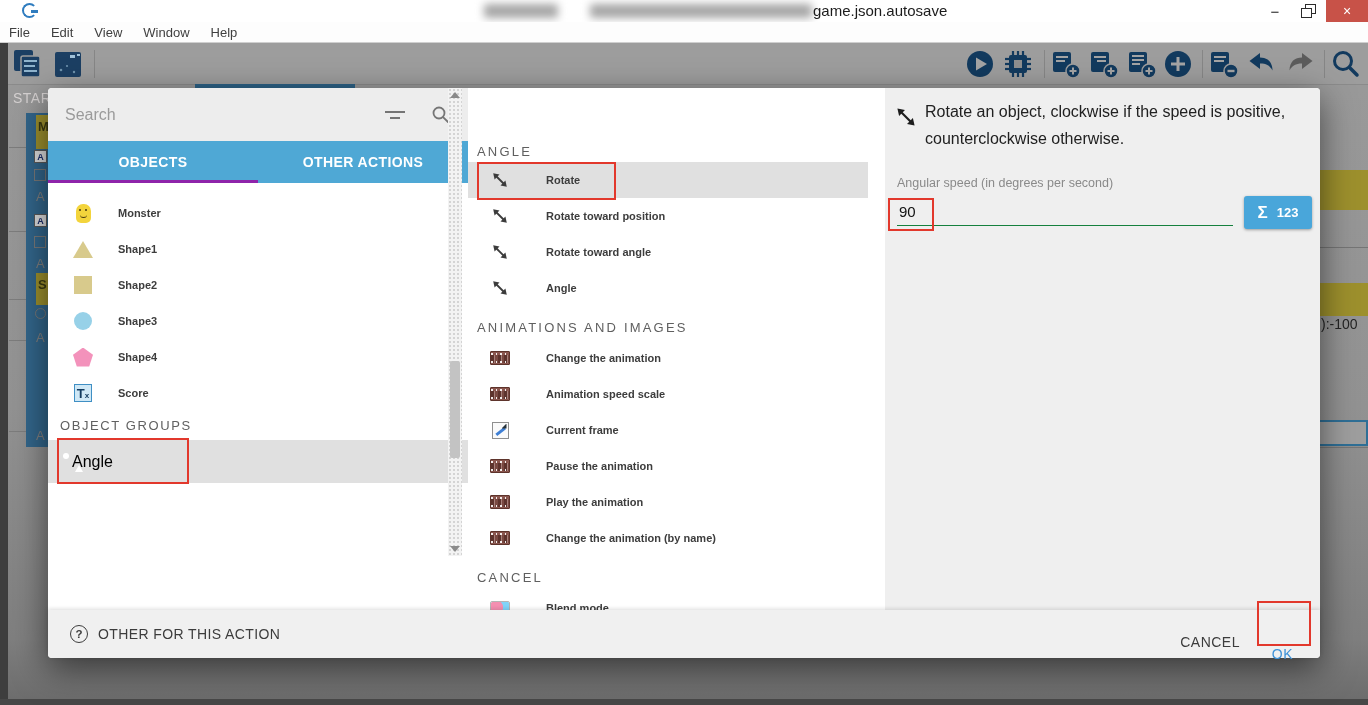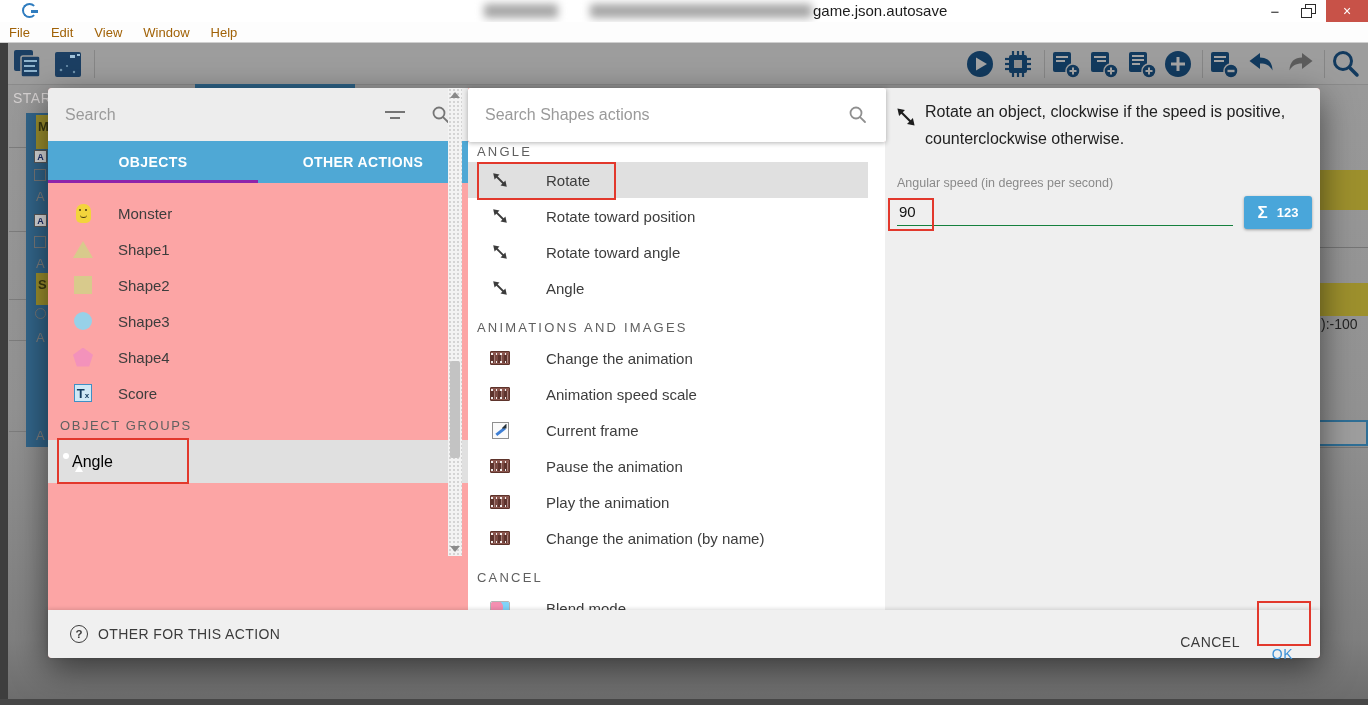--- a/index.html
+++ b/index.html
@@ -16,21 +16,21 @@
   .b2 { left:590px; width:222px; }
   .title-text { position:absolute; left:813px; top:2px; font-size:15px; color:#1c1c1c; }
   .winctl { position:absolute; top:0; height:22px; display:flex; align-items:center; justify-content:center; }
   .ctl-min { left:1258px; width:34px; font-size:15px; color:#222; }
   .ctl-restore { left:1292px; width:34px; }
   .restore-glyph { width:16px; height:14px; position:relative; }
   .restore-glyph::before { content:""; position:absolute; left:4px; top:0; width:9px; height:8px; border:1.5px solid #2b2b2b; }
   .restore-glyph::after { content:""; position:absolute; left:0; top:4px; width:9px; height:8px; border:1.5px solid #2b2b2b; background:#fff; }
   .ctl-close { left:1326px; width:42px; background:#c85248; color:#fff; font-size:14px; }
   .menubar { position:absolute; left:0; top:22px; width:1368px; height:21px; background:#fdfdfd; border-bottom:1px solid #cfcfcf; z-index:30; display:flex; align-items:center; gap:21px; padding-left:9px; }
-  .menubar span { font-size:13px; color:#a16207; }
+  .menubar span { font-size:13px; color:#404040; }
 
   
   .appbg { position:absolute; left:0; top:43px; width:1368px; height:662px; background:linear-gradient(180deg,#9a9a9a 0%,#929292 55%,#7f7f7f 90%,#6b6b6b 100%); z-index:0; }
   .toolbar { position:absolute; left:0; top:0; width:1368px; height:42px; background:#9d9d9d; border-bottom:1px solid #8b8b8b; }
   .tbicon { position:absolute; top:5px; width:32px; height:32px; }
   .tbsep { position:absolute; top:7px; width:1px; height:28px; background:#868686; }
   .leftstrip { position:absolute; left:0; top:0; width:8px; height:662px; background:#3e3e3e; }
   .bottomstrip { position:absolute; left:0; top:656px; width:1368px; height:6px; background:#474747; }
   .start-tab { position:absolute; left:13px; top:47px; font-size:14px; color:#d6d2d2; letter-spacing:.5px; }
   .tab-indicator { position:absolute; left:195px; top:41px; width:160px; height:4px; background:#2c6185; }
@@ -38,36 +38,36 @@
   .ev-olive { position:absolute; background:#9d902d; color:#3b3a10; font-size:13px; font-weight:bold; padding:4px 0 0 2px; }
   .ev-chip { position:absolute; width:13px; height:13px; background:#dcdcdc; border:1px solid #5a5a5a; font-size:9px; font-weight:bold; color:#1b2d6b; text-align:center; line-height:12px; }
   .ev-sq { position:absolute; width:12px; height:12px; border:1px solid #777; }
   .ev-a { position:absolute; font-size:13px; color:#7e7e7e; }
   .ev-line { position:absolute; height:1px; background:#7c7c7c; }
   .ev-circle { position:absolute; width:11px; height:11px; border-radius:50%; border:1px solid #767676; }
   .frag-code { position:absolute; left:1321px; top:273px; font-size:14px; color:#242424; }
   .frag-bluebox { position:absolute; left:1318px; top:377px; width:50px; height:26px; border:2px solid #2f6f96; background:#9e9e9e; }
 
   
-  .dialog { position:absolute; left:48px; top:88px; width:1272px; height:570px; background:#fca5a5; border-radius:4px; box-shadow:0 10px 34px rgba(0,0,0,.55); z-index:10; }
+  .dialog { position:absolute; left:48px; top:88px; width:1272px; height:570px; background:#ffffff; border-radius:4px; box-shadow:0 10px 34px rgba(0,0,0,.55); z-index:10; }
 
   
   .obj-search { position:absolute; left:0; top:0; width:420px; height:53px; background:#ededed; border-radius:4px 0 0 0; display:flex; align-items:center; }
   .obj-search input, .act-search input { border:none; outline:none; background:transparent; font-size:16px; color:#333; flex:1; padding-left:17px; font-family:inherit; }
   .obj-search input::placeholder, .act-search input::placeholder { color:#9a9a9a; opacity:1; }
   .ic-filter { position:relative; width:20px; height:12px; margin-right:26px; }
   .ic-filter::before { content:""; position:absolute; left:0; top:2px; width:20px; height:2px; background:#757575; }
   .ic-filter::after { content:""; position:absolute; left:5px; top:8px; width:10px; height:2px; background:#757575; }
   .obj-tabs { position:absolute; left:0; top:53px; width:420px; height:42px; background:#4fa8d5; display:flex; }
   .tab { width:210px; display:flex; align-items:center; justify-content:center; font-size:14px; font-weight:bold; letter-spacing:.4px; color:#fff; position:relative; }
   .tab-underline { position:absolute; left:0; bottom:0; width:210px; height:3px; background:#8e24aa; }
   .obj-list { position:absolute; left:0; top:95px; width:420px; height:427px; overflow:hidden; padding-top:12px; }
   .obj-row { height:36px; display:flex; align-items:center; padding-left:24px; }
   .obj-row .icbox { width:22px; display:flex; justify-content:center; }
-  .obj-row .lbl, .act-row .lbl { font-size:15px; color:#3d3d3d; margin-left:24px; }
+  .obj-row .lbl, .act-row .lbl { font-size:11px; color:#3d3d3d; margin-left:24px;font-weight:bold; }
   .group-header { height:29px; display:flex; align-items:center; padding-left:12px; font-size:13px; color:#616161; letter-spacing:1.6px; }
   .group-row { height:43px; display:flex; align-items:center; padding-left:24px; background:#e0e0e0; }
   .scrolltrack { position:absolute; background:#f3f3f3; background-image:radial-gradient(#d4d4d4 0.8px, transparent 0.9px); background-size:4px 4px; }
   .track-left { right:4px; top:100px; width:13px; height:410px; }
   .tri-up { width:0; height:0; border-left:5px solid transparent; border-right:5px solid transparent; border-bottom:6px solid #8a8a8a; margin:4px auto 0; }
   .tri-down { width:0; height:0; border-left:5px solid transparent; border-right:5px solid transparent; border-top:6px solid #8a8a8a; margin:0 auto; }
 
   
   .act-search { position:absolute; left:420px; top:0; width:418px; height:54px; background:#fff; border-radius:2px; box-shadow:0 1px 5px rgba(0,0,0,.3); z-index:3; display:flex; align-items:center; }
   .act-search .mag { margin-right:18px; }
@@ -349,27 +349,20 @@
       <div class="group-header">OBJECT GROUPS</div>
       <div class="group-row">
           <span class="icbox"><span class="ic-group"></span></span>
           <span class="lbl">Angle</span>
         </div>
     </div>
     <div class="scrolltrack track-left">
         <div class="tri-up"></div>
       </div>
 
-    <div class="act-search">
-      <input type="text" placeholder="Search Shapes actions" style="">
-      <svg class="mag" width="20" height="20" viewBox="0 0 20 20">
-          <circle cx="8" cy="8" r="5.5" fill="none" stroke="#8f8f8f" stroke-width="1.8"></circle>
-          <line x1="12.3" y1="12.3" x2="17" y2="17" stroke="#8f8f8f" stroke-width="1.8" stroke-linecap="round"></line>
-        </svg>
-    </div>
     <div class="act-list">
       <div class="sec-header">ANGLE</div>
       <div class="act-row selected">
           <span class="icbox">
             <svg width="20" height="20" viewBox="0 0 20 20">
               <line x1="5" y1="5" x2="15" y2="15" stroke="#3c3c3c" stroke-width="1.8"></line>
               <path d="M3.2 3.2 L9.5 4.6 4.6 9.5 Z" fill="#3c3c3c"></path>
               <path d="M16.8 16.8 L10.5 15.4 15.4 10.5 Z" fill="#3c3c3c"></path>
             </svg>
           </span>

